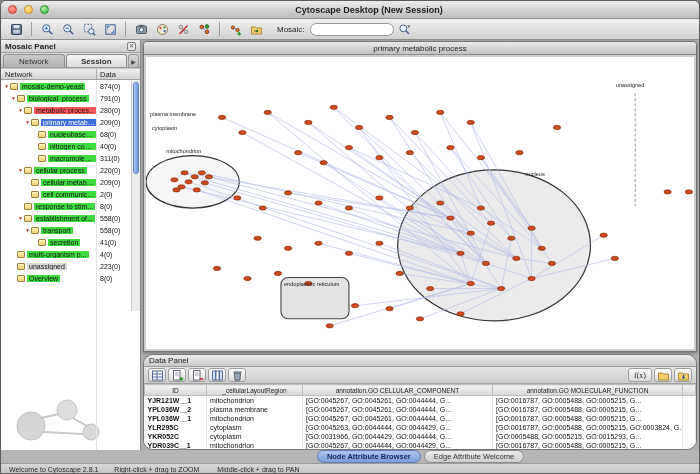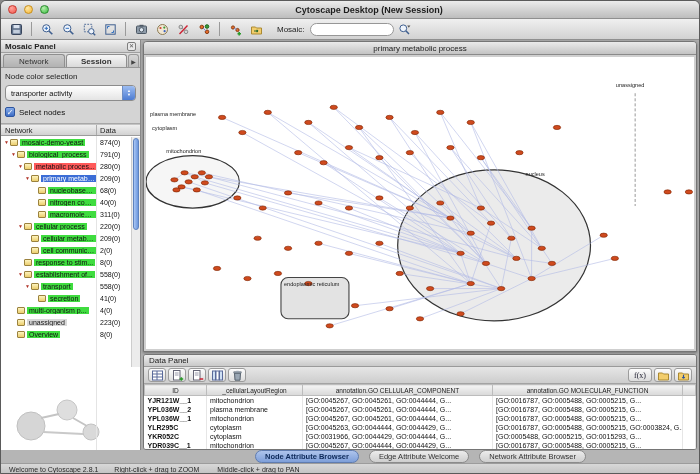--- a/index.html
+++ b/index.html
@@ -85,42 +85,42 @@
 
   
   .right-col { flex:1; display:flex; flex-direction:column; background:#adadad; padding:1px 2px 0; gap:2px; }
   .network-frame { height:311px; border:1px solid #757575; border-radius:4px 4px 0 0; overflow:hidden;
                    display:flex; flex-direction:column; box-shadow:0 1px 3px rgba(0,0,0,.35); background:#cfcfcf; }
   .net-titlebar { height:13px; background:linear-gradient(#eaeaea,#c3c3c3); border-bottom:1px solid #8a8a8a;
                   display:flex; align-items:center; justify-content:center; font-size:8px; color:#1a1a1a; }
   .net-canvas { flex:1; background:#fff; margin:1px; border:1px solid #cfcfcf; position:relative; }
   .net-canvas svg { position:absolute; inset:0; width:100%; height:100%; }
 
-  .data-panel { flex:1; border:1px solid #757575; border-radius:3px; overflow:hidden; display:flex;
+  .data-panel { flex:1; border:1px solid #757575; border-radius:10px; overflow:hidden; display:flex;
                 flex-direction:column; background:#d2d2d2; }
   .dp-title { height:12px; background:linear-gradient(#eeeeee,#c9c9c9); border-bottom:1px solid #9a9a9a;
               display:flex; align-items:center; padding-left:5px; font-size:8px; color:#1a1a1a; }
   .dp-toolbar { height:17px; display:flex; align-items:center; gap:2px; padding:1px 4px;
                 background:linear-gradient(#e6e6e6,#cdcdcd); border-bottom:1px solid #a3a3a3; }
   .dp-btn { width:18px; height:14px; border:1px solid #9c9c9c; border-radius:3px;
             background:linear-gradient(#fdfdfd,#dcdcdc); display:flex; align-items:center; justify-content:center; padding:0; }
   .dp-spacer { flex:1; }
   .fx-btn { height:14px; border:1px solid #9c9c9c; border-radius:3px; background:linear-gradient(#fdfdfd,#dcdcdc);
             font-size:8px; font-family:"Liberation Serif",serif; padding:0 5px; color:#223; }
   .dp-table { flex:1; background:#fff; overflow:hidden; }
   table.dtable { width:100%; border-collapse:collapse; table-layout:fixed; }
   .dtable th { background:linear-gradient(#f4f4f4,#d8d8d8); border:1px solid #bcbcbc; font-weight:normal;
                font-size:6.5px; height:11px; padding:0 2px; white-space:nowrap; overflow:hidden; color:#222; }
   .dtable td { border-right:1px solid #e6e6e6; height:9px; padding:0 3px; font-size:7px; white-space:nowrap;
                overflow:hidden; color:#111; }
   .dtable td.idcol { font-weight:bold; }
 
   
   .tabs-row { height:13px; background:#b5b5b5; display:flex; }
-  .tabs-inner { margin-left:141px; width:557px; display:flex; align-items:center; justify-content:center; gap:10px; }
+  .tabs-inner { margin-left:141px; width:557px; display:flex; align-items:center; justify-content:center; gap:3px; }
   .bt-tab { font-size:7.5px; padding:1px 9px; border:1px solid #8b8b8b; border-radius:8px;
             background:linear-gradient(#ececec,#cecece); color:#333; }
   .bt-tab.selected { background:linear-gradient(#aec4ec,#7e9fd9); border-color:#5f7cb0; color:#0e2a5a; font-weight:bold; }
 
   
   .statusbar { height:12px; display:flex; align-items:center; background:linear-gradient(#d8d8d8,#c0c0c0);
                border-top:1px solid #9c9c9c; font-size:7px; color:#2a2a2a; padding-left:8px; }
   .statusbar .hint1 { margin-left:16px; }
   .statusbar .hint2 { margin-left:18px; }
 </style>
@@ -242,34 +242,20 @@
       <div class="cp-header">
         <span class="cp-title">Mosaic Panel</span>
         <span class="cp-close">✕</span>
       </div>
       <div class="cp-tabs" id="cp-tabs">
           <div class="cp-tab">Network</div>
           <div class="cp-tab selected">Session</div>
           <div class="cp-tab-arrow">▶</div>
         </div>
 
-      <div class="ncs">
-        <div class="ncs-label">Node color selection</div>
-        <div class="combo">
-          <span class="combo-value">transporter activity</span>
-          <span class="combo-btn">
-              <span>▲</span>
-              <span>▼</span>
-            </span>
-        </div>
-        <div class="checkbox-row">
-          <span class="checkbox">✓</span>
-          <span class="checkbox-label">Select nodes</span>
-        </div>
-      </div>
 
       <div class="tree-header">
         <span class="th-net">Network</span>
         <span class="th-nodes">Data</span>
       </div>
 
       <div class="tree-body">
         <div id="tree-rows">
             <div class="tree-row">
               <div class="tr-wrap" style="padding-left: 2px;">
@@ -708,21 +694,20 @@
         </div>
       </div>
 
     </div>
   </div>
 
   <div class="tabs-row">
     <div class="tabs-inner" id="bottom-tabs">
         <div class="bt-tab selected">Node Attribute Browser</div>
         <div class="bt-tab">Edge Attribute Welcome</div>
-        <div class="bt-tab">Network Attribute Browser</div>
       </div>
   </div>
 
   <div class="statusbar">
     <span>Welcome to Cytoscape 2.8.1</span>
     <span class="hint1">Right-click + drag to ZOOM</span>
     <span class="hint2">Middle-click + drag to PAN</span>
   </div>
 
 </div>

